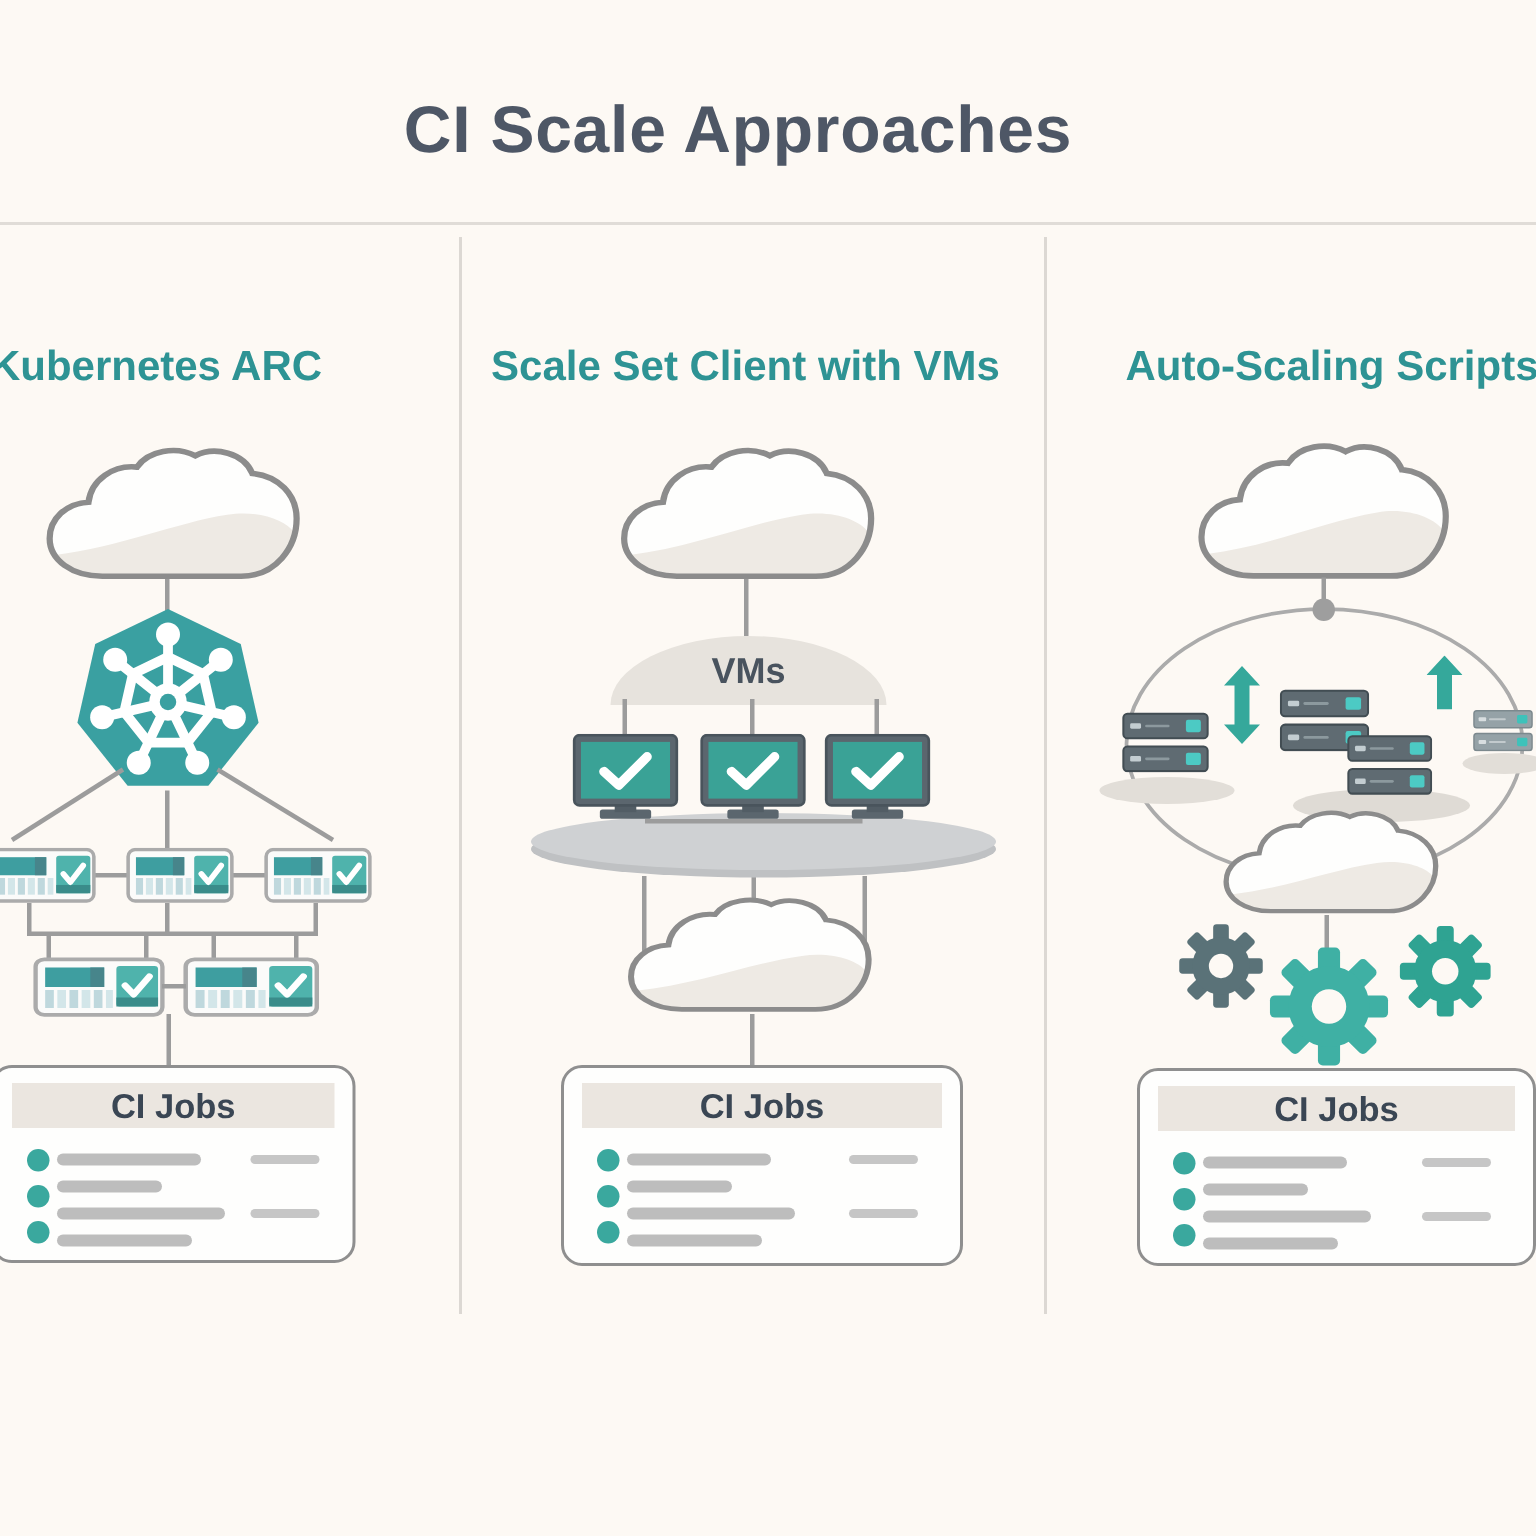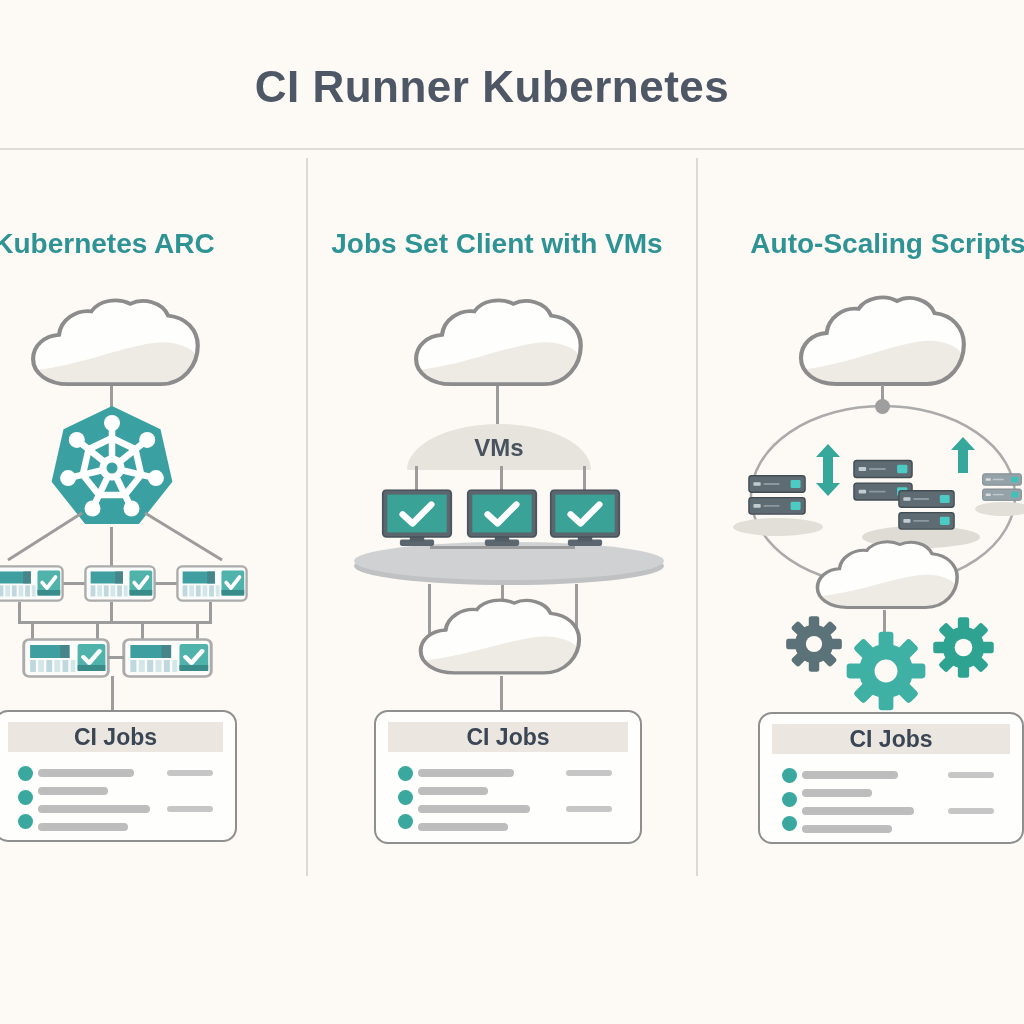--- a/index.html
+++ b/index.html
@@ -79,27 +79,27 @@
         <rect x="41" y="2" width="18" height="20" rx="4" transform="rotate(225 50 50)"></rect>
         <rect x="41" y="2" width="18" height="20" rx="4" transform="rotate(270 50 50)"></rect>
         <rect x="41" y="2" width="18" height="20" rx="4" transform="rotate(315 50 50)"></rect>
       </g>
       <circle cx="50" cy="50" r="33"></circle>
       <circle cx="50" cy="50" r="14" fill="#FDF9F4"></circle>
     </symbol>
   </defs>
 </svg>
 
-<div class="title">CI Runner Kubernetes</div>
+<div class="title">CI Scale Approaches</div>
 <div class="divider-h"></div>
 <div class="divider-v" style="left:306px;"></div>
 <div class="divider-v" style="left:696px;"></div>
 
 <div class="col-header" style="left:-96px;">Kubernetes ARC</div>
-<div class="col-header" style="left:297px;">Jobs Set Client with VMs</div>
+<div class="col-header" style="left:297px;">Scale Set Client with VMs</div>
 <div class="col-header" style="left:688px;">Auto-Scaling Scripts</div>
 
 <svg class="abs" style="left:22px;top:298px;" width="185" height="92" viewBox="0 0 200 110" preserveAspectRatio="none">
     <use href="#cloud"></use>
   </svg>
 <div class="vline" style="left:110px;top:386px;height:28px;"></div>
 
 <svg class="abs" style="left:42px;top:398px;" width="140" height="140" viewBox="0 0 140 140">
   <polygon points="70,8 118.5,31.3 130.4,83.8 96.9,125.9 43.1,125.9 9.6,83.8 21.5,31.3" fill="#3AA0A1"></polygon>
   <polygon points="70,40 93.4,51.3 99.2,76.7 83,97 57,97 40.8,76.7 46.6,51.3" fill="none" stroke="#FFFFFF" stroke-width="6.5" stroke-linejoin="round"></polygon>

